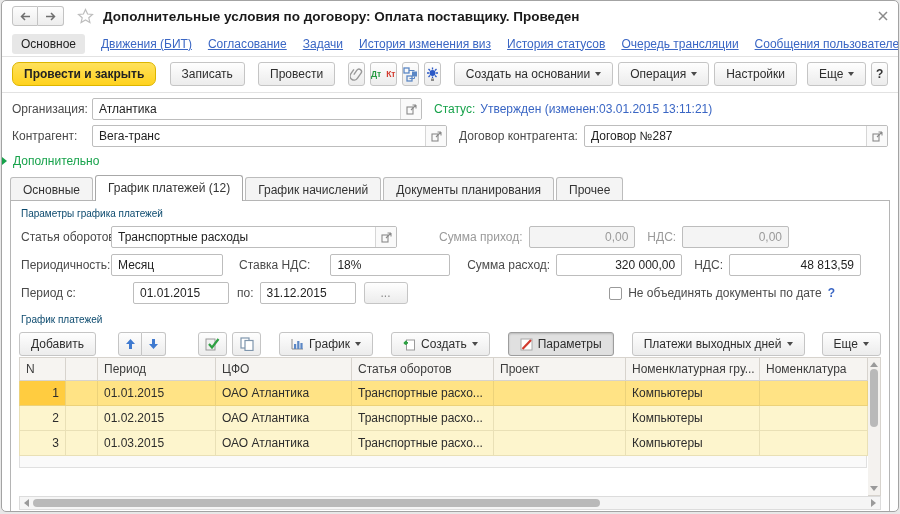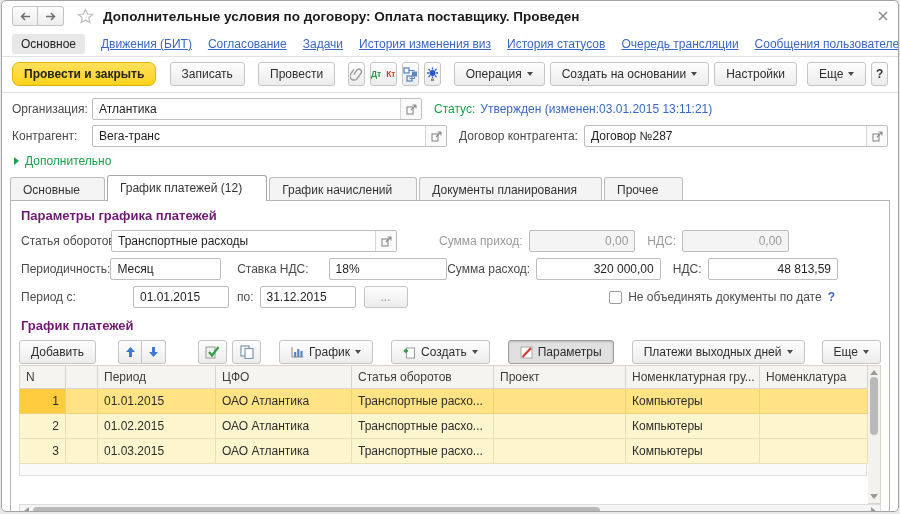--- a/index.html
+++ b/index.html
@@ -54,32 +54,32 @@
   .input .val { padding: 3px 6px; flex: 1; white-space: nowrap; overflow: hidden; color: #1f1f1f; }
   .input.num .val { text-align: right; }
   .input.disabled { background: #f4f4f4; }
   .input.disabled .val { color: #9a9a9a; }
   .choose {
     width: 21px; display: flex; align-items: center; justify-content: center;
     border-left: 1px solid #d6d6d6; background: #fafafa; cursor: pointer;
   }
   .statuslabel { color: #17a24b; margin-left: 12px; }
   .statuslink { color: #3a66c4; margin-left: 5px; cursor: pointer; }
-  .doprow { display: flex; align-items: center; gap: 6px; padding: 5px 10px 3px 12px; }
+  .doprow { display: flex; align-items: center; gap: 6px; padding: 5px 10px 3px 0; }
   .chev { width: 0; height: 0; border-top: 4px solid transparent; border-bottom: 4px solid transparent; border-left: 5px solid #17a24b; display: inline-block; }
   .doplink { color: #17a24b; cursor: pointer; }
   
   .tabs { display: flex; align-items: flex-end; padding: 4px 8px 0 8px; gap: 2px; }
   .tab {
     border: 1px solid #bcbcbc; border-bottom: none; border-radius: 3px 3px 0 0;
-    background: #f4f4f4; padding: 5px 24px 4px 12px; cursor: pointer; color: #333; margin-bottom: -1px;
+    background: #f4f4f4; padding: 5px 12px 4px 12px; cursor: pointer; color: #333; margin-bottom: -1px;
   }
   .tab.active { background: #fff; border-color: #a8a8a8; font-weight: normal; padding-bottom: 6px; position: relative; z-index: 2; }
   .panel { margin: 0 8px; border: 1px solid #b5b5b5; background: #fff; padding: 4px 8px 0 8px; position: relative; z-index: 1; }
-  .sechead { color: #701a75; font-size: 13px; padding: 3px 0 5px 2px; font-weight: bold; }
+  .sechead { color: #0c4a6e; font-size: 10px; padding: 3px 0 5px 2px; }
   .prow { display: flex; align-items: center; padding: 2px 0 4px 2px; }
   .lb { color: #4a4a4a; white-space: nowrap; }
   
   .sbar { display: flex; align-items: center; gap: 5px; padding: 2px 0 1px 0; }
   .arrowpair { display: flex; }
   .arrowpair .btn:first-child { border-radius: 3px 0 0 3px; }
   .arrowpair .btn:last-child { border-radius: 0 3px 3px 0; border-left: none; }
   
   .tablewrap { display: flex; }
   table.grid { border-collapse: collapse; table-layout: fixed; width: 848px; }
@@ -182,25 +182,25 @@
     </button>
     <button class="btn iconbtn">
       <svg width="15" height="15" viewBox="0 0 15 15">
         <circle cx="7.5" cy="6" r="3" fill="#2a58c6"></circle>
         <path d="M7.5 0.5 V2.5 M7.5 9.5 V11 M2 6 H4 M11 6 H13 M3.5 2 L5 3.5 M11.5 2 L10 3.5 M3.5 10 L5 8.5 M11.5 10 L10 8.5" stroke="#2a58c6" stroke-width="1.3"></path>
         <rect x="6" y="11.5" width="3" height="2.5" fill="#8a8a8a"></rect>
       </svg>
     </button>
     <span class="tgap"></span>
     <button class="btn">
+      <span>Создать на основании</span>
+      <span class="caret"></span>
+    </button>
+    <button class="btn">
       <span>Операция</span>
-      <span class="caret"></span>
-    </button>
-    <button class="btn">
-      <span>Создать на основании</span>
       <span class="caret"></span>
     </button>
     <button class="btn">Настройки</button>
     <div class="spacer"></div>
     <button class="btn">
       <span>Еще</span>
       <span class="caret"></span>
     </button>
     <button class="btn iconbtn helpbtn">?</button>
   </div>
@@ -288,21 +288,21 @@
       </span>
       <span class="lb" style="margin-left:16px;">Ставка НДС:</span>
       <span class="input" style="width:120px; margin-left:20px;">
         <span class="val">18%</span>
       </span>
       <span class="lb" style="margin-left:auto;">Сумма расход:</span>
       <span class="input num" style="width:126px; margin-left:6px;">
         <span class="val">320 000,00</span>
       </span>
       <span class="lb" style="margin-left:12px;">НДС:</span>
-      <span class="input num" style="width:132px; margin-left:6px; margin-right:43px;">
+      <span class="input num" style="width:132px; margin-left:6px; margin-right:20px;">
         <span class="val">48 813,59</span>
       </span>
     </div>
 
     <div class="prow">
       <span class="lb" style="width:112px;">Период с:</span>
       <span class="input" style="width:96px;">
         <span class="val">01.01.2015</span>
       </span>
       <span class="lb" style="margin-left:8px;">по:</span>

